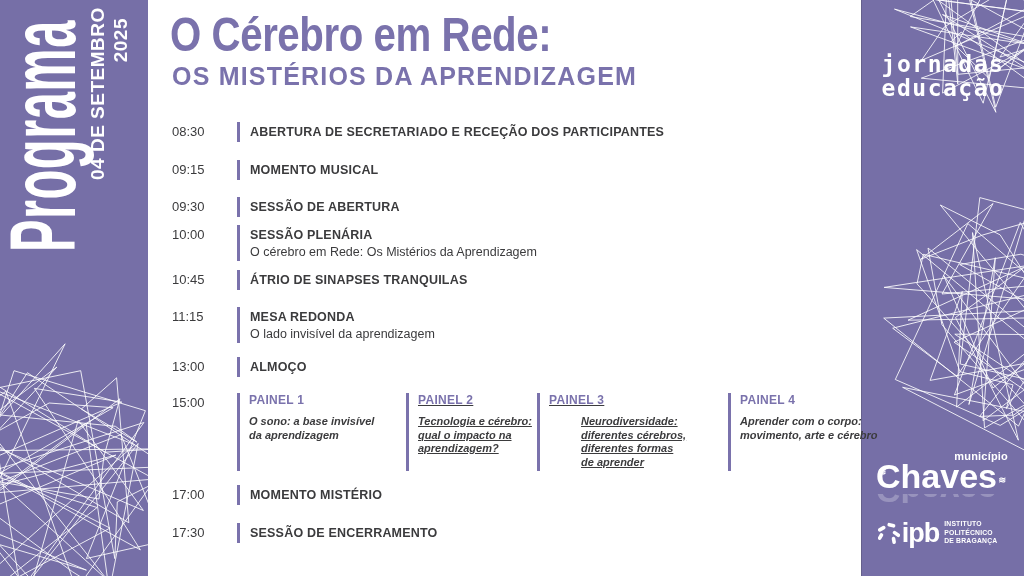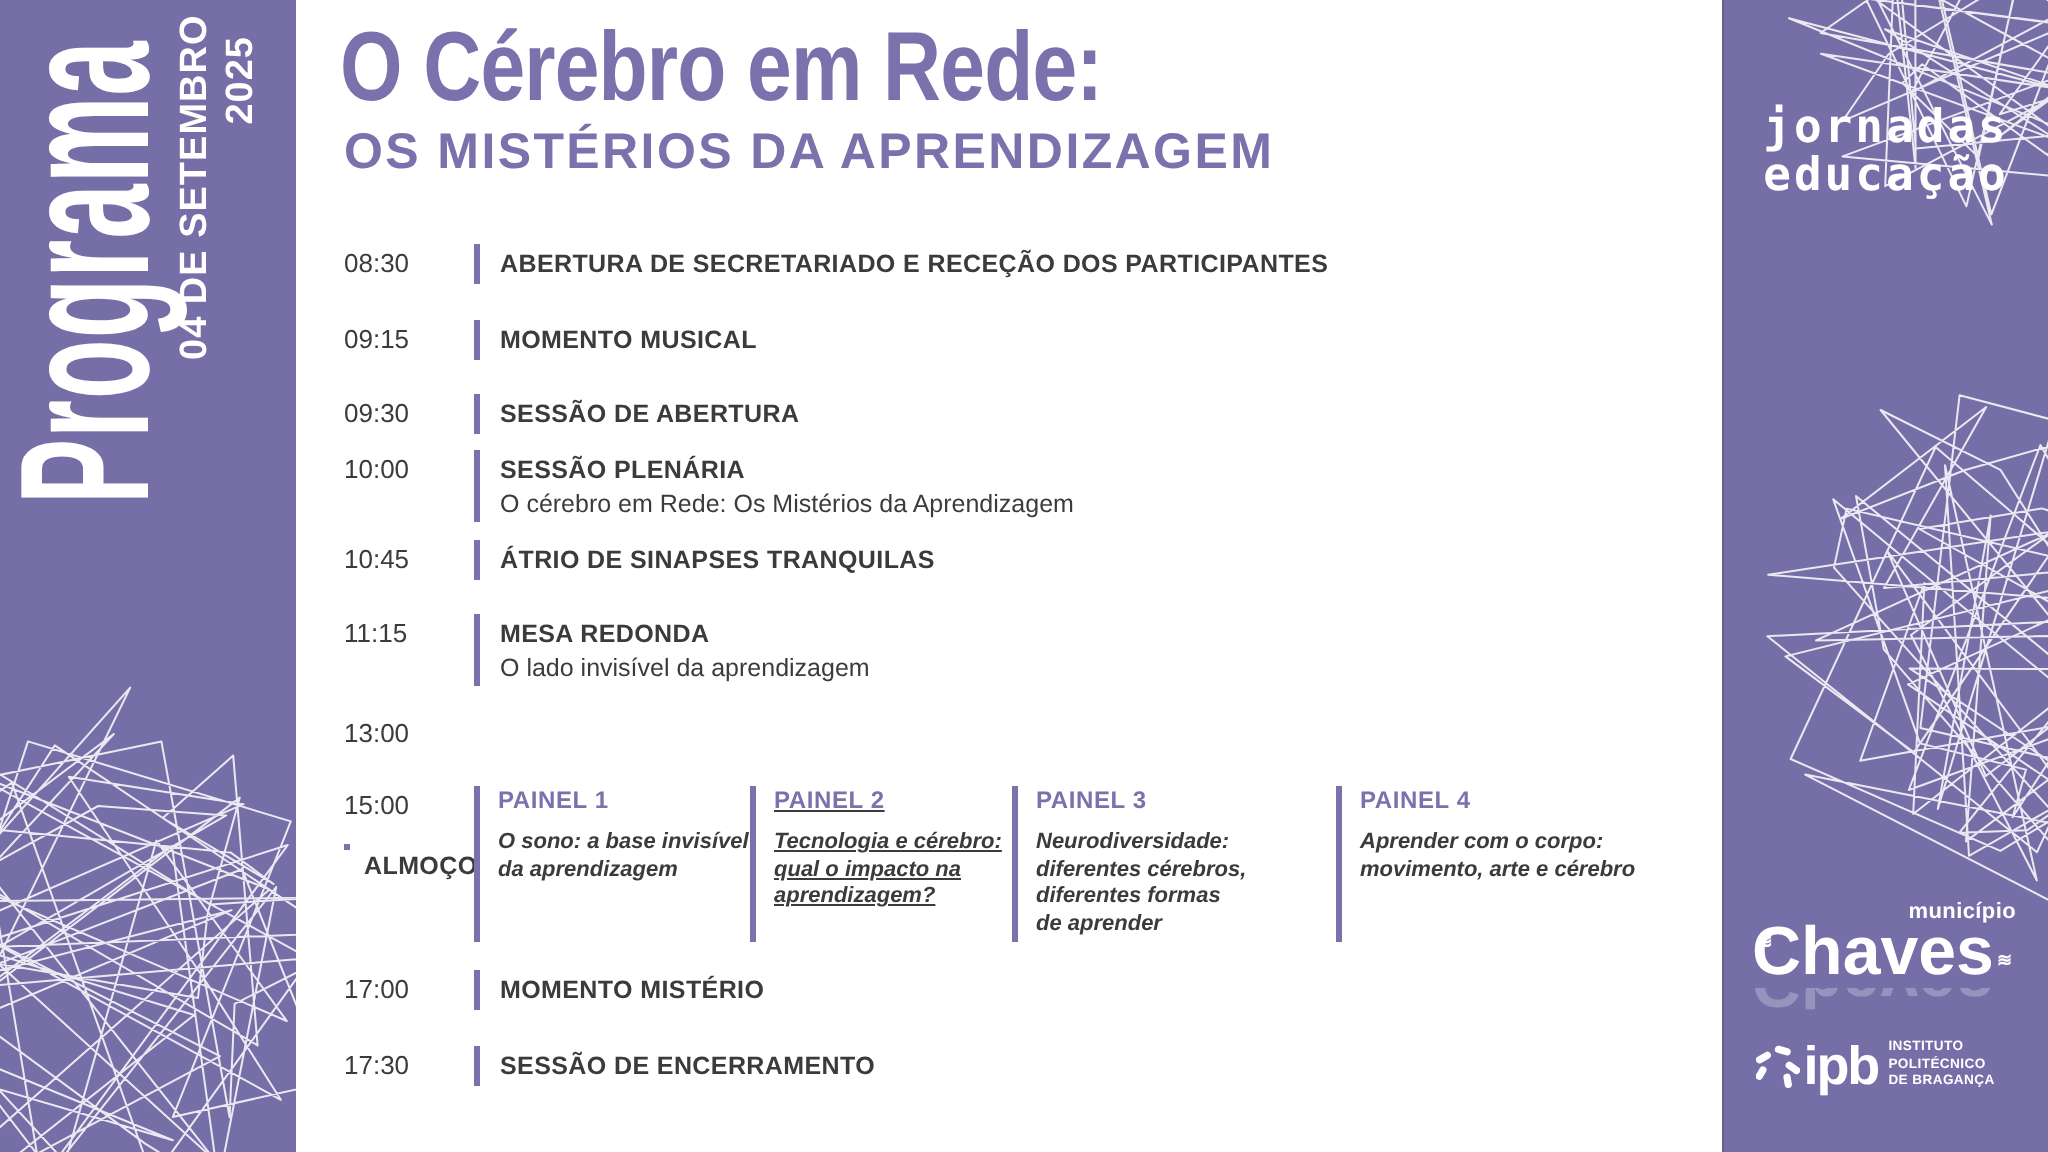--- a/index.html
+++ b/index.html
@@ -163,41 +163,41 @@
       </div>
     </div>
     <div class="row" style="top: 309px;">
       <span class="time">11:15</span>
       <div class="bar" style="height: 36px;"></div>
       <div class="content">
         <div class="row-title">MESA REDONDA</div>
         <div class="row-sub">O lado invisível da aprendizagem</div>
       </div>
     </div>
-    <div class="row" style="top: 359px; flex-direction: column;">
+    <div class="row" style="top: 359px;">
       <span class="time">13:00</span>
       <div class="bar" style="height: 20px;"></div>
       <div class="content">
         <div class="row-title">ALMOÇO</div>
       </div>
     </div>
     <div class="row" style="top: 395px;">
       <span class="time">15:00</span>
       <div class="panels">
-        <div class="panel-col" style="width: 138px;">
+        <div class="panel-col" style="width: 169px;">
           <div class="panel-label">PAINEL 1</div>
           <div class="panel-desc" style="max-width: 128px;">O sono: a base invisível da aprendizagem</div>
         </div>
         <div class="panel-col" style="width: 131px; text-decoration: underline;">
           <div class="panel-label">PAINEL 2</div>
           <div class="panel-desc" style="max-width: 132px;">Tecnologia e cérebro: qual o impacto na aprendizagem?</div>
         </div>
-        <div class="panel-col" style="width: 162px;">
+        <div class="panel-col" style="width: 191px; text-decoration: underline;">
           <div class="panel-label">PAINEL 3</div>
-          <div class="panel-desc" style="max-width: 106px;">Neurodiversidade: diferentes cérebros, diferentes formas de aprender</div>
+          <div class="panel-desc" style="max-width: 106px; margin-left: 32px;">Neurodiversidade: diferentes cérebros, diferentes formas de aprender</div>
         </div>
         <div class="panel-col" style="width: 152px;">
           <div class="panel-label">PAINEL 4</div>
           <div class="panel-desc" style="max-width: 138px;">Aprender com o corpo: movimento, arte e cérebro</div>
         </div>
       </div>
     </div>
     <div class="row" style="top: 487px;">
       <span class="time">17:00</span>
       <div class="bar" style="height: 20px;"></div>

